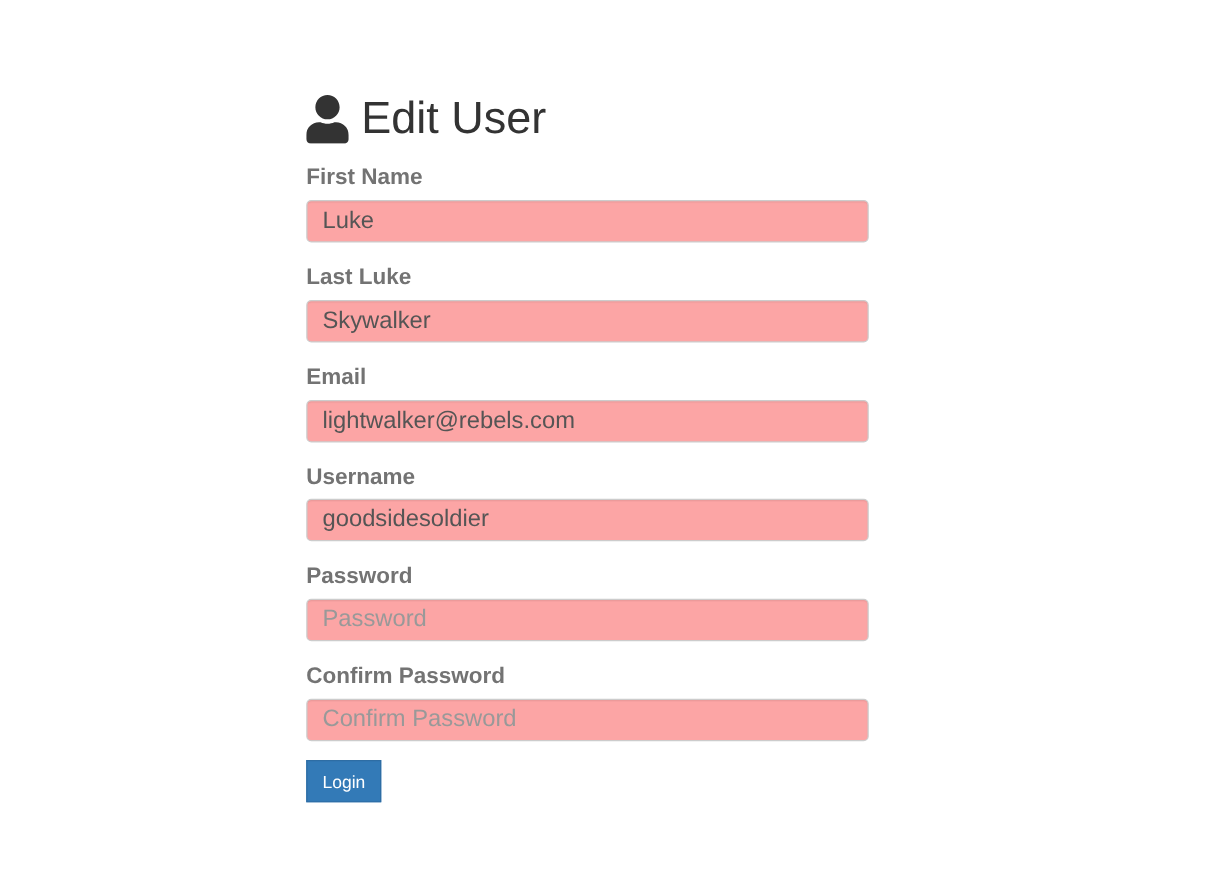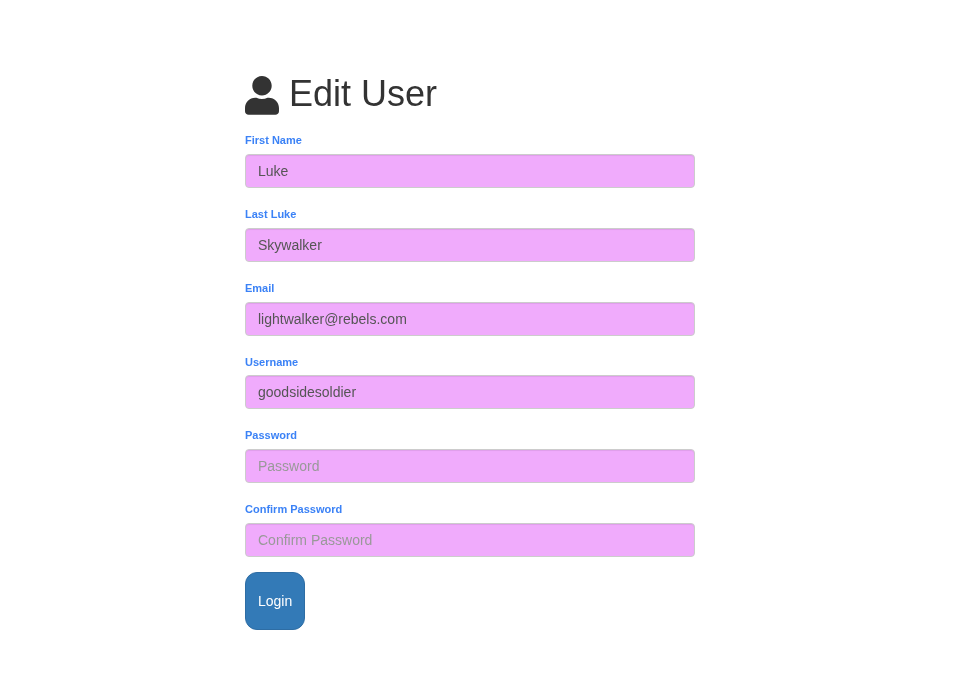--- a/index.html
+++ b/index.html
@@ -34,53 +34,53 @@
       height: 36px;
       display: inline-block;
     }
     .form-group {
       margin-bottom: 15px;
     }
     label {
       display: inline-block;
       margin-bottom: 5px;
       font-weight: 700;
-      font-size: 11px;
-      color: #3b82f6;
+      font-size: 18px;
+      color: #737373;
     }
     .form-control {
       display: block;
       width: 100%;
       height: 34px;
       padding: 6px 12px;
-      font-size: 14px;
+      font-size: 19px;
       line-height: 1.42857143;
       color: #555;
-      background-color: #f0abfc;
+      background-color: #fca5a5;
       border: 1px solid #ccc;
       border-radius: 4px;
       box-shadow: inset 0 1px 1px rgba(0,0,0,.075);
       font-family: inherit;
     }
     .form-control::placeholder {
       color: #999;
     }
     .btn {
       display: inline-block;
-      padding: 18px 12px;
+      padding: 6px 12px;
       margin-bottom: 0;
       font-size: 14px;
       font-weight: 400;
       line-height: 1.42857143;
       text-align: center;
       white-space: nowrap;
       vertical-align: middle;
       cursor: pointer;
       border: 1px solid transparent;
-      border-radius: 12px;
+      border-radius: 0;
       font-family: inherit;
     }
     .btn-primary {
       color: #fff;
       background-color: #337ab7;
       border-color: #2e6da4;
     }
   </style>
 </head>
 <body>

